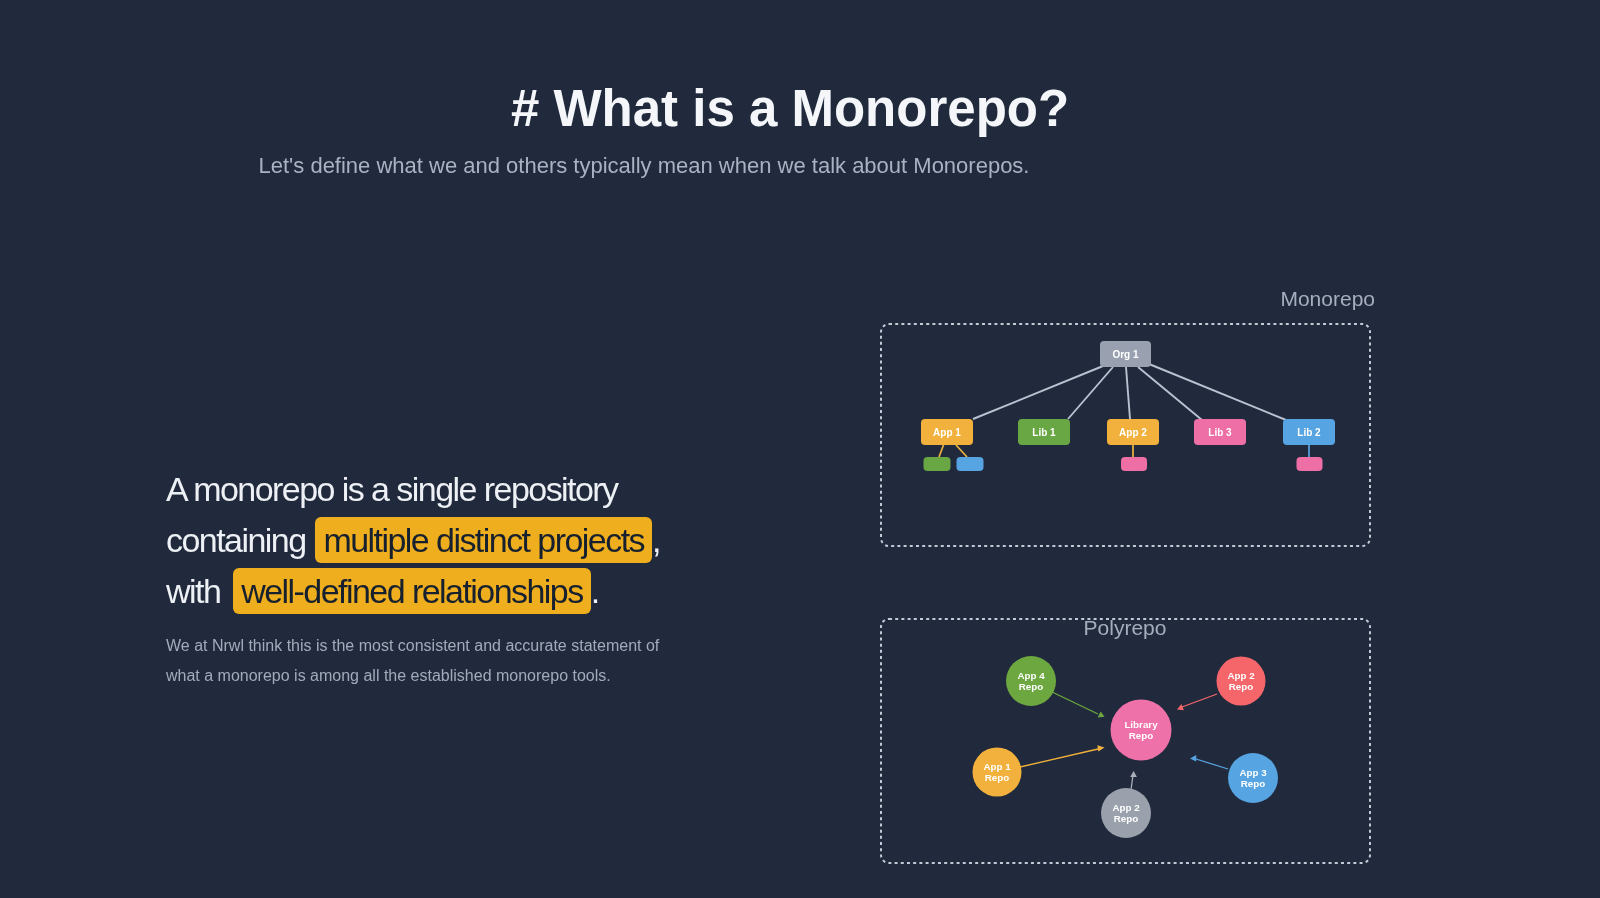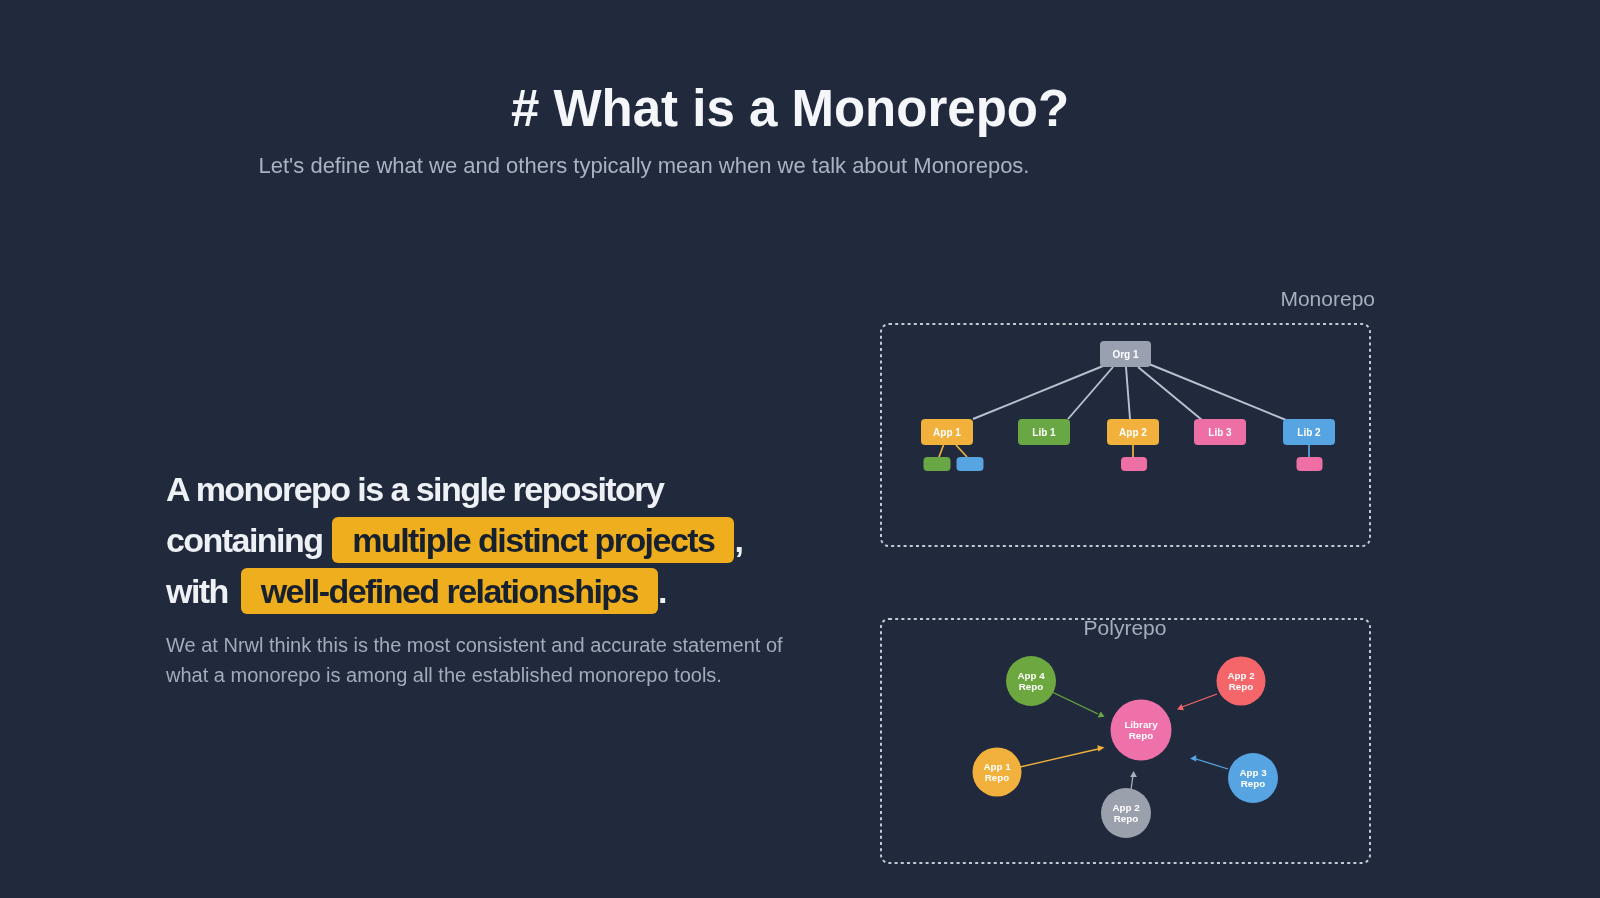--- a/index.html
+++ b/index.html
@@ -1,23 +1,23 @@
 <!DOCTYPE html>
 <html><head>
 <meta charset="utf-8">
 <style>
   html,body{margin:0;padding:0;}
   body{width:1600px;height:898px;background:#212A3C;overflow:hidden;
        font-family:"Liberation Sans", sans-serif;position:relative;}
   .abs{position:absolute;}
   h1{margin:0;font-weight:bold;color:#F4F6F9;font-size:51px;line-height:1;}
   .subtitle{color:#A9B2C2;font-size:22px;line-height:1;}
-  .bigline{color:#EDF0F4;font-weight:bold;font-size:34px;line-height:51px;letter-spacing:-1.55px;white-space:nowrap;}
-  .hl{background:#EFAE1D;color:#16202E;border-radius:6px;padding:4px 20px;}
-  .smallp{color:#A2ABBB;font-size:20px;line-height:29.5px;letter-spacing:0;}
+  .bigline{color:#EDF0F4;font-weight:normal;font-size:34px;line-height:51px;letter-spacing:-1.55px;white-space:nowrap;}
+  .hl{background:#EFAE1D;color:#16202E;border-radius:6px;padding:4px 8px;}
+  .smallp{color:#A2ABBB;font-size:16px;line-height:29.5px;letter-spacing:0;}
   .dlabel{color:#A6AEBD;font-size:21px;}
 </style>
 </head>
 <body>
   <h1 class="abs" id="title" style="left:0;top:83px;width:1564px;text-align:center;margin-left:8px;"># What is a Monorepo?</h1>
   <div class="subtitle abs" id="sub" style="left:0;top:155px;width:1288px;text-align:center;">Let's define what we and others typically mean when we talk about Monorepos.</div>
 
   <div class="abs" style="left:166px;top:464px;width:700px;">
     <div class="bigline">A monorepo is a single repository</div>
     <div class="bigline">containing <span class="hl" style="margin-left:2px;">multiple distinct projects</span>,</div>

